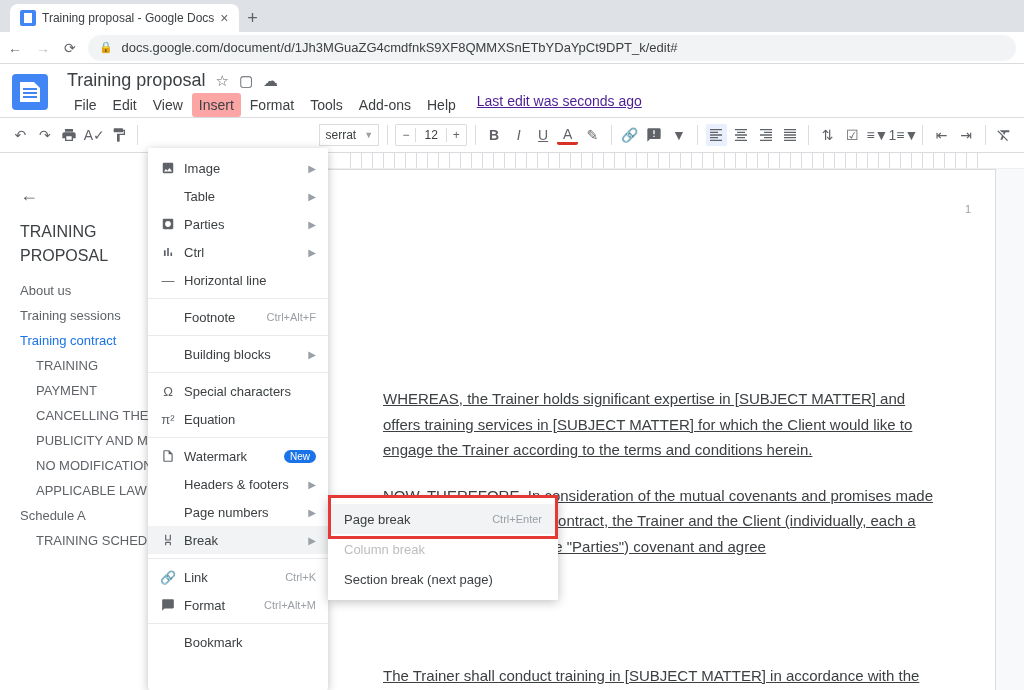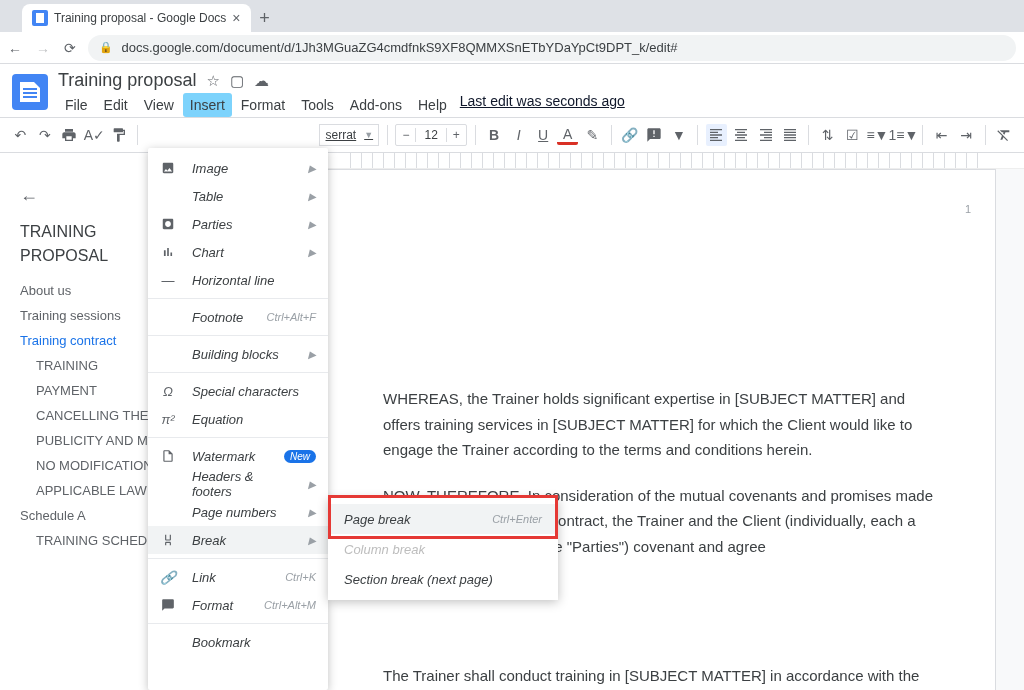--- a/index.html
+++ b/index.html
@@ -1,75 +1,75 @@
 <!DOCTYPE html>
 <html><head>
 <meta charset="utf-8">
 <style>
   * { box-sizing: border-box; margin: 0; padding: 0; font-family: Arial, "Helvetica Neue", sans-serif; }
   body { background:#fff; color:#202124; font-size:13px; width:1024px; height:690px; overflow:hidden; }
 
   
-  .chrome-tabs { height:32px; background:#dee1e6; display:flex; align-items:flex-end; padding-left:22px; }
+  .chrome-tabs { height:32px; background:#dee1e6; display:flex; align-items:flex-end; padding-left:10px; }
   .tab { background:#fff; height:28px; display:flex; align-items:center; padding:0 10px; border-radius:8px 8px 0 0; min-width:200px; gap:6px; font-size:12px; color:#3c4043;}
   .tab .favicon{width:16px;height:16px;background:#4285f4;border-radius:2px;display:flex;align-items:center;justify-content:center;}
   .tab .favicon::before{content:"";width:8px;height:10px;background:#fff;}
   .tab .close{margin-left:auto;font-size:14px;color:#5f6368;}
   .newtab{width:28px;height:28px;display:flex;align-items:center;justify-content:center;color:#5f6368;font-size:18px;}
   .chrome-toolbar{height:32px;background:#fff;display:flex;align-items:center;padding:0 8px;gap:12px;border-bottom:1px solid #dadce0;font-size:14px;color:#5f6368;}
   .chrome-toolbar .nav{display:flex;gap:14px;}
   .addr{flex:1;display:flex;align-items:center;gap:8px;background:#f1f3f4;height:26px;border-radius:13px;padding:0 12px;font-size:13px;color:#3c4043;}
   .lock{font-size:11px;}
 
   
-  .docs-header{padding:6px 12px 0 12px;display:flex;align-items:flex-start;gap:10px;}
+  .docs-header{padding:6px 12px 0 12px;display:flex;align-items:flex-start;gap:19px;}
   .docs-logo{width:36px;height:36px;background:#4285f4;border-radius:4px;margin-top:4px;position:relative;}
   .docs-logo::before{content:"";position:absolute;left:8px;top:8px;width:20px;height:20px;background:#fff;clip-path:polygon(0 0,70% 0,100% 30%,100% 100%,0 100%);}
   .docs-logo::after{content:"";position:absolute;left:11px;top:14px;width:14px;height:2px;background:#4285f4;box-shadow:0 4px 0 #4285f4,0 8px 0 #4285f4;}
   .title-row{display:flex;align-items:center;gap:10px;}
   .doc-title{font-size:18px;color:#3c4043;}
   .title-icons{display:flex;gap:10px;color:#5f6368;font-size:15px;}
   .menu-row{display:flex;gap:2px;margin-top:2px;}
   .menu-item{padding:4px 7px;font-size:14px;color:#3c4043;border-radius:3px;cursor:pointer;text-align:center;}
-  .menu-item.active{background:#7dd3fc;}
-  .last-edit{margin-left:4px;font-size:14px;color:#0f172a;text-decoration:underline;}
+  .menu-item.active{background:#fca5a5;}
+  .last-edit{margin-left:12px;font-size:14px;color:#4c1d95;text-decoration:underline;}
 
   
   .toolbar{height:36px;border-top:1px solid #dadce0;border-bottom:1px solid #dadce0;display:flex;align-items:center;padding:0 10px;gap:4px;color:#5f6368;font-size:14px;}
   .toolbar .sep{width:1px;height:20px;background:#dadce0;margin:0 4px;}
   .tb{width:22px;height:22px;display:flex;align-items:center;justify-content:center;border-radius:2px;}
   .tb svg{width:16px;height:16px;fill:#5f6368;}
   .fontsize{display:flex;align-items:center;border:1px solid #dadce0;border-radius:2px;height:22px;}
   .fontsize span{padding:0 6px;font-size:12px;}
   .fontsize .num{border-left:1px solid #dadce0;border-right:1px solid #dadce0;padding:0 8px;color:#3c4043;}
-  .fontbox{border:1px solid #dadce0;height:22px;padding:0 6px;display:flex;align-items:center;font-size:12px;color:#3c4043;min-width:60px;gap:8px;text-decoration:underline;}
+  .fontbox{border:1px solid #dadce0;height:22px;padding:0 6px;display:flex;align-items:center;font-size:12px;color:#3c4043;min-width:60px;gap:8px;}
 
   
   .ruler{height:16px;background:#fff;border-bottom:1px solid #eee;margin-left:294px;position:relative;font-size:9px;color:#9aa0a6;}
   .ruler-inner{position:absolute;left:56px;right:40px;top:0;height:100%;background:repeating-linear-gradient(to right,#dadce0 0,#dadce0 1px,transparent 1px,transparent 11px);}
 
   
   .main{display:flex;height:calc(690px - 32px - 32px - 48px - 36px - 16px);}
   .outline{width:294px;padding:16px 12px 16px 20px;overflow:hidden;}
   .outline .back{font-size:18px;color:#5f6368;margin-bottom:14px;}
   .outline-title{font-size:16px;font-weight:500;color:#3c4043;line-height:1.5;margin-bottom:10px;}
   .outline-item{font-size:13px;color:#5f6368;padding:5px 0 5px 16px;white-space:nowrap;overflow:hidden;text-overflow:ellipsis;}
   .outline-item.l1{padding-left:0;}
   .outline-item.active{color:#1a73e8;position:relative;}
   .outline-item.active::before{content:"";position:absolute;left:-20px;top:50%;width:14px;height:2px;background:#1a73e8;}
   .outline-item.l2{padding-left:16px;}
 
   .page-area{flex:1;background:#f8f9fa;padding:0 28px;overflow:hidden;position:relative;}
   .page{background:#fff;border:1px solid #dadce0;min-height:680px;padding:56px 60px;font-size:15px;line-height:1.7;color:#3c4043;position:relative;}
   .page .pg{position:absolute;right:24px;top:30px;font-size:11px;color:#9aa0a6;}
-  .page p{margin-bottom:20px;}
+  .page p{margin-bottom:20px;text-decoration:underline;}
 
   
   .dropdown{position:absolute;left:148px;top:148px;width:180px;background:#fff;box-shadow:0 2px 10px rgba(0,0,0,.25);padding:6px 0;z-index:100;font-size:13px;color:#3c4043;border-radius:2px;}
-  .dd-item{display:flex;align-items:center;height:28px;padding:0 12px;gap:16px;font-style:italic;}
+  .dd-item{display:flex;align-items:center;height:28px;padding:0 12px;gap:8px;}
   .dd-item .ic{width:16px;height:16px;display:flex;align-items:center;justify-content:center;color:#5f6368;font-size:13px;}
   .dd-item .ic svg{width:14px;height:14px;fill:#5f6368;}
   .dd-item .lbl{flex:1;}
   .dd-item .arr{color:#9aa0a6;font-size:10px;}
   .dd-item .kbd{color:#9aa0a6;font-size:11px;}
   .dd-item.hover{background:#f1f3f4;}
   .dd-sep{height:1px;background:#e8eaed;margin:4px 0;}
   .badge{background:#1a73e8;color:#fff;font-size:10px;padding:1px 6px;border-radius:8px;}
 
   
@@ -269,21 +269,21 @@
       </span>
       <span class="lbl">Parties</span>
       <span class="arr">▶</span>
     </div>
   <div class="dd-item">
       <span class="ic">
         <svg viewBox="0 0 24 24">
           <path d="M5 9.2h3V19H5zm5.6-4.2h2.8V19h-2.8zm5.6 8H19V19h-2.8z"></path>
         </svg>
       </span>
-      <span class="lbl">Chart</span>
+      <span class="lbl">Ctrl</span>
       <span class="arr">▶</span>
     </div>
   <div class="dd-item">
       <span class="ic">—</span>
       <span class="lbl">Horizontal line</span>
     </div>
   <div class="dd-sep"></div>
   <div class="dd-item">
       <span class="ic"></span>
       <span class="lbl">Footnote</span>

